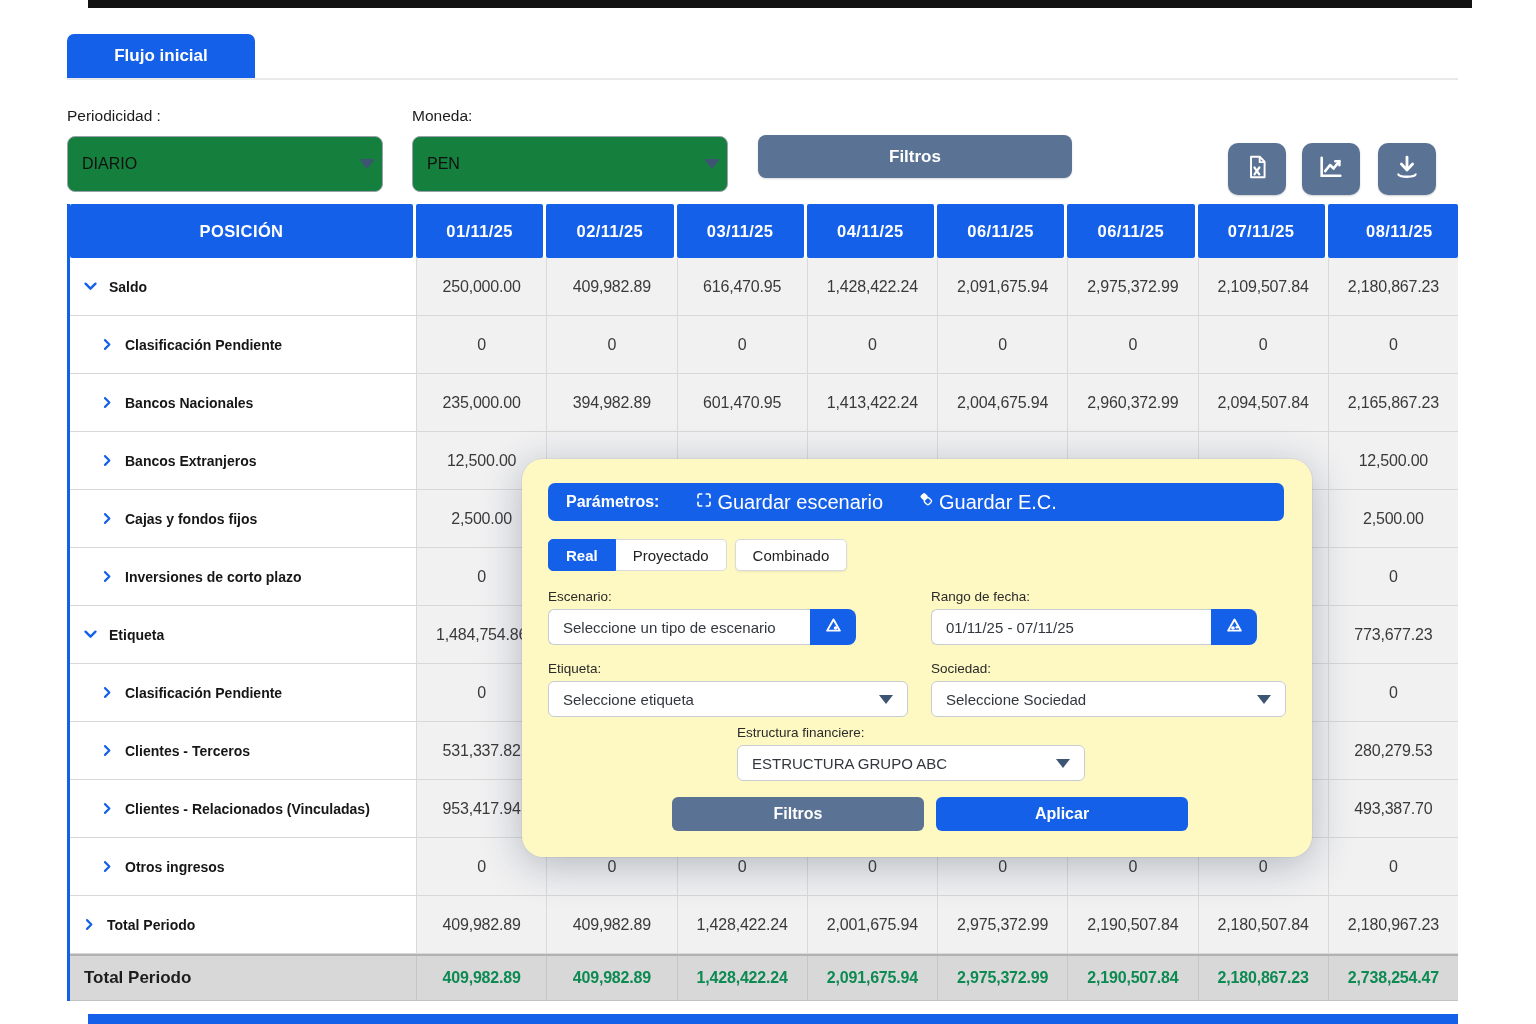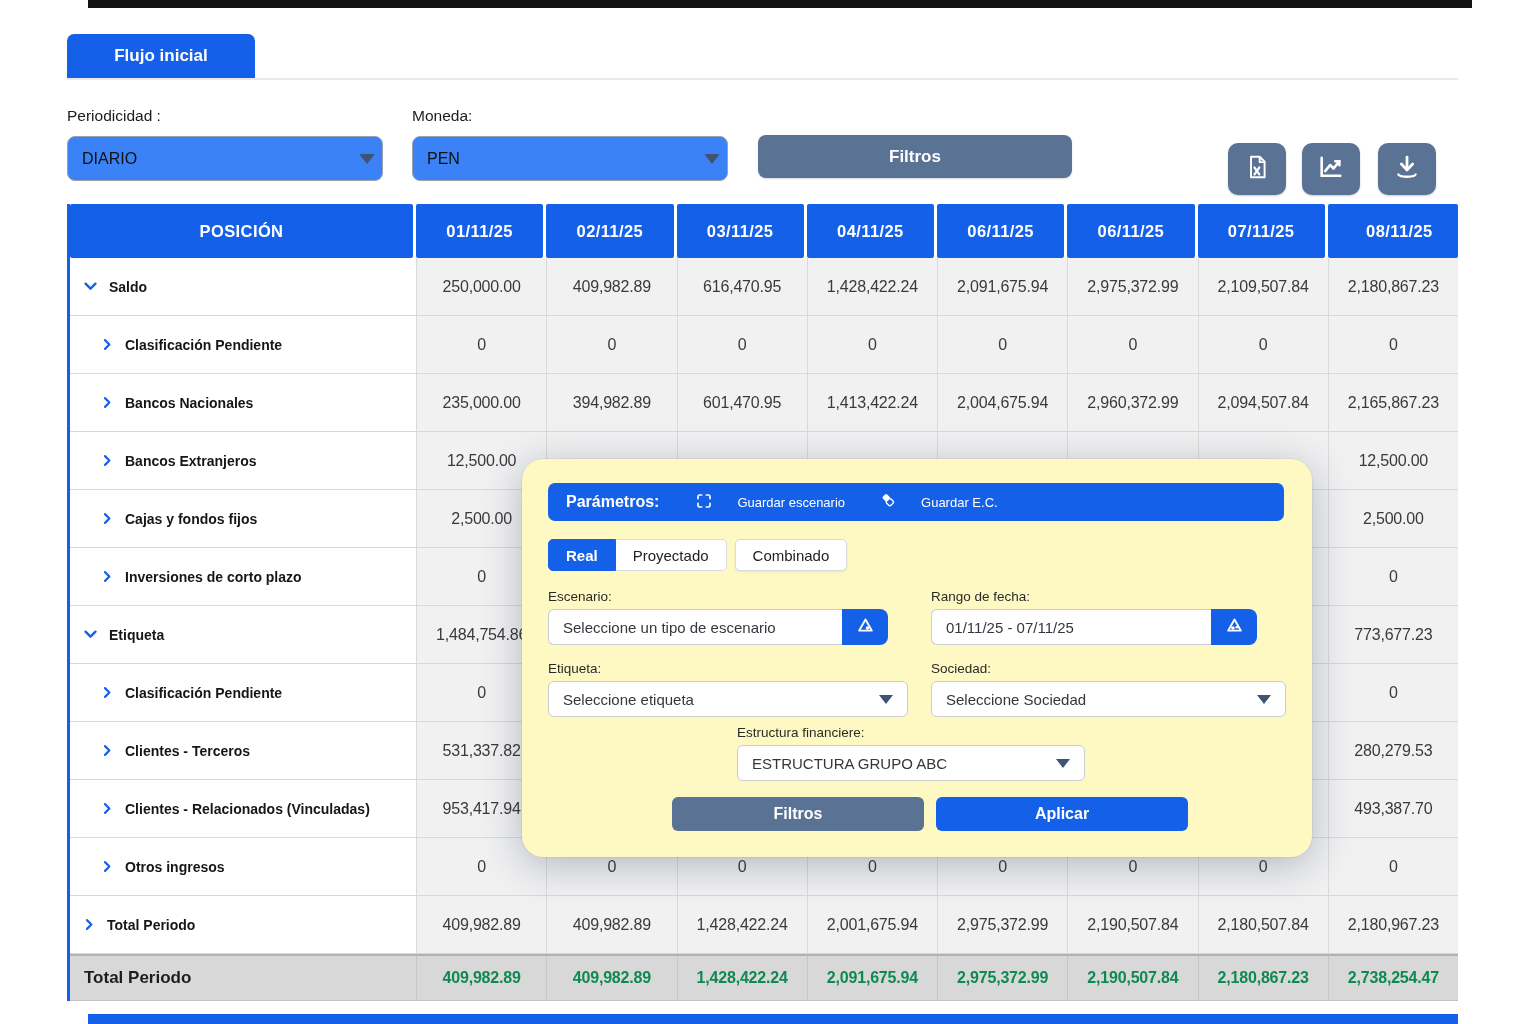--- a/index.html
+++ b/index.html
@@ -16,21 +16,21 @@
   .tab{position:absolute;left:67px;top:34px;width:188px;height:44px;background:#1560e8;
        border-radius:7px 7px 0 0;display:flex;align-items:center;justify-content:center;
        color:#fff;font-weight:700;font-size:17px;cursor:pointer;}
   .tab-underline{position:absolute;left:67px;top:78px;width:1391px;height:2px;background:#e9e9e9;}
 
   
   .flabel{position:absolute;font-size:15.5px;color:#1b1b1b;font-weight:400;}
   .lbl-periodicidad{left:67px;top:107px;}
   .lbl-moneda{left:412px;top:107px;}
   .select{
-    position:absolute;top:136px;height:45px;background:#3b82f6;border:1.5px solid #9aa2ae;
+    position:absolute;top:136px;height:56px;background:#15803d;border:1.5px solid #9aa2ae;
     border-radius:8px;display:flex;align-items:center;justify-content:space-between;
     padding:0 7px 0 14px;box-sizing:border-box;font-size:16px;color:#101010;cursor:pointer;
   }
   .sel-periodicidad{left:67px;width:316px;}
   .sel-moneda{left:412px;width:316px;}
   .caret{width:0;height:0;border-left:8px solid transparent;border-right:8px solid transparent;
          border-top:10px solid #3d5472;border-radius:2px;}
   .btn-filtros-top{
     position:absolute;left:758px;top:135px;width:314px;height:43px;background:#5a7294;
     border-radius:8px;color:#fff;font-weight:700;font-size:17px;display:flex;align-items:center;
@@ -60,38 +60,38 @@
   .tfoot{height:44px;background:#d8d8d8;border-top:2px solid #b2b2b2;border-bottom:1px solid #c2c2c2;}
   .tlabel.foot{background:#d8d8d8;padding-left:14px;font-size:17px;color:#1d1d1d;}
   .tcell.foot{background:#d8d8d8;font-weight:700;color:#0d8a52;border-left:1px solid #c6c6c6;}
 
   
   .modal{position:absolute;left:522px;top:459px;width:790px;height:398px;background:#fef9c3;
          border-radius:21px;box-shadow:0 8px 40px rgba(30,45,70,.30),0 0 0 1px rgba(0,0,0,.04);}
   .modal-header{position:absolute;left:26px;top:24px;width:736px;height:38px;background:#1560e8;
                 border-radius:7px;display:flex;align-items:center;color:#fff;padding:0 18px;box-sizing:border-box;}
   .mh-title{font-weight:700;font-size:16px;margin-right:36px;}
-  .mh-action{display:flex;align-items:center;gap:24px;font-size:13px;margin-right:34px;cursor:pointer;}
+  .mh-action{display:flex;align-items:center;gap:4px;font-size:20px;margin-right:34px;cursor:pointer;}
   .mtabs{position:absolute;left:26px;top:80px;display:flex;align-items:center;}
   .mtab{height:32px;display:flex;align-items:center;justify-content:center;padding:0 17px;
         background:#fff;border:1px solid #d9d9de;font-size:15px;color:#222;cursor:pointer;box-sizing:border-box;}
   .mtab.active{background:#1560e8;color:#fff;border-color:#1560e8;border-radius:5px 0 0 5px;font-weight:600;}
   .mtab:nth-child(2){border-radius:0 5px 5px 0;border-left:none;}
   .mtab.solo{margin-left:8px;border-radius:5px;box-shadow:0 1px 2px rgba(0,0,0,.08);}
   .mlabel{position:absolute;font-size:13.5px;color:#2a2a2a;}
   .mfield{position:absolute;height:36px;box-sizing:border-box;display:flex;align-items:center;}
   .mfield .box{flex:1;height:36px;border:1px solid #c9ccd2;border-radius:6px;display:flex;
                align-items:center;justify-content:space-between;padding:0 14px;box-sizing:border-box;
                font-size:15px;color:#33373d;background:#fff;cursor:pointer;}
   .mfield .box.with-btn{border-radius:6px 0 0 6px;border-right:none;}
   .mfield .act{width:46px;height:36px;background:#1560e8;border-radius:0 8px 8px 0;display:flex;
                align-items:center;justify-content:center;cursor:pointer;}
   .mcaret{width:0;height:0;border-left:7px solid transparent;border-right:7px solid transparent;
           border-top:9px solid #3d5472;}
-  .f-escenario{left:26px;top:150px;width:340px;}
+  .f-escenario{left:26px;top:150px;width:308px;}
   .l-escenario{left:26px;top:130px;}
   .f-rango{left:409px;top:150px;width:326px;}
   .l-rango{left:409px;top:130px;}
   .f-etiqueta{left:26px;top:222px;width:360px;}
   .l-etiqueta{left:26px;top:202px;}
   .f-sociedad{left:409px;top:222px;width:355px;}
   .l-sociedad{left:409px;top:202px;}
   .f-estructura{left:215px;top:286px;width:348px;}
   .l-estructura{left:215px;top:266px;}
   .btn-filtros-modal{position:absolute;left:150px;top:338px;width:252px;height:34px;background:#5a7294;

